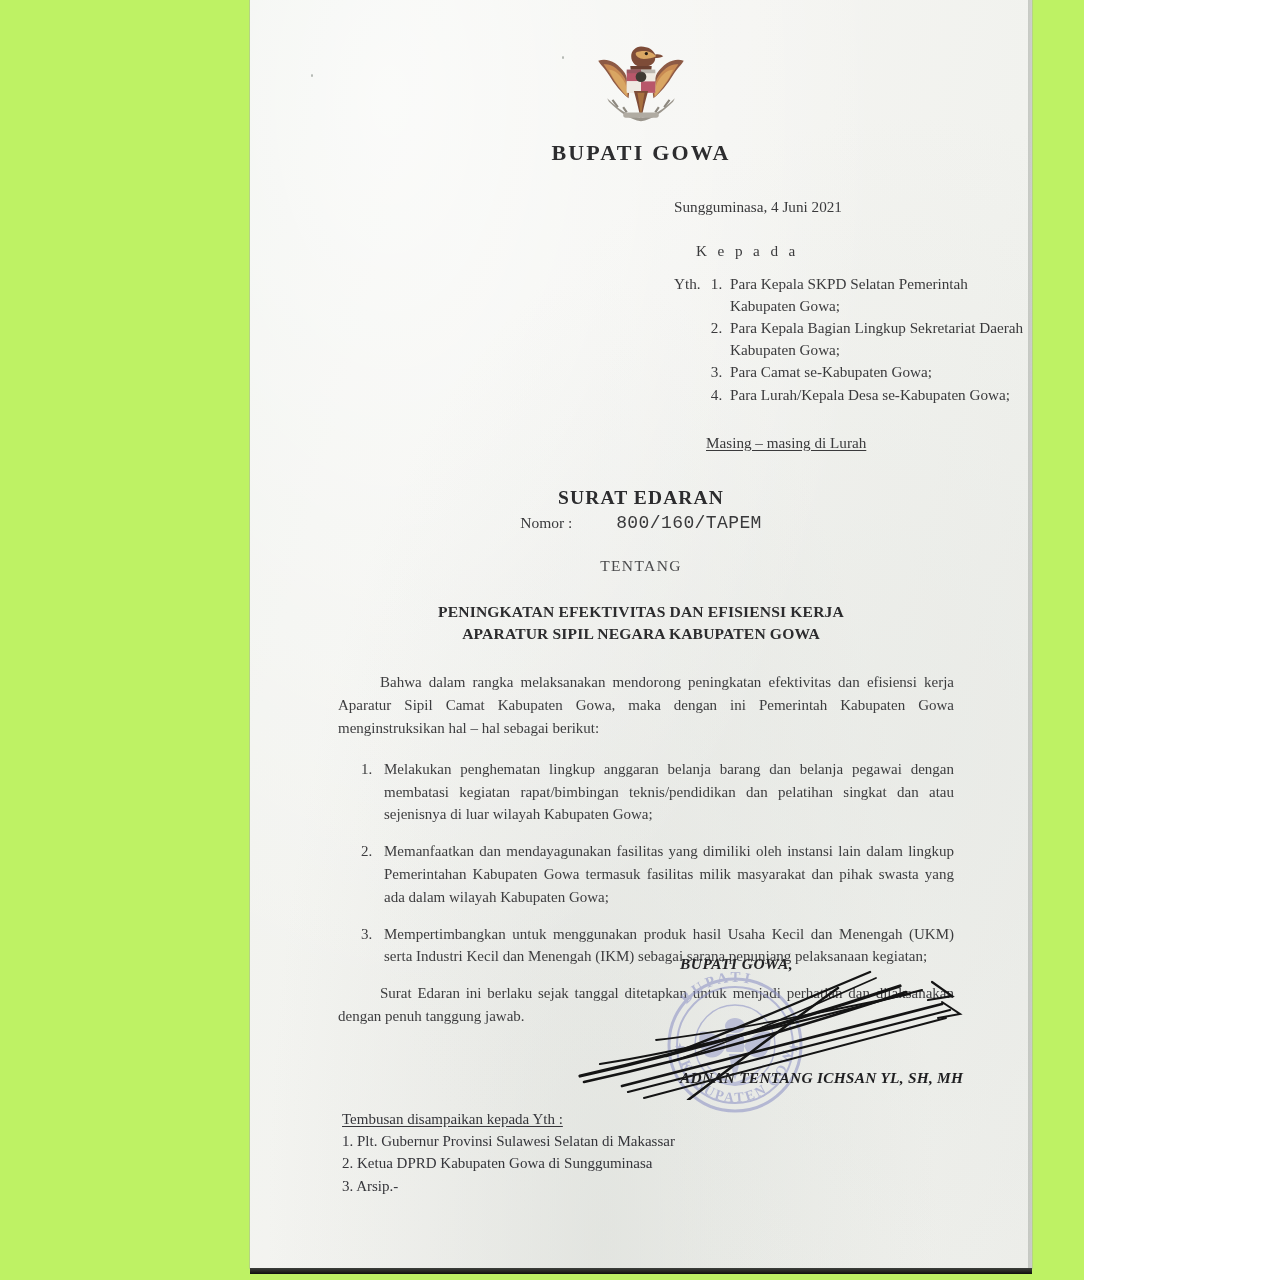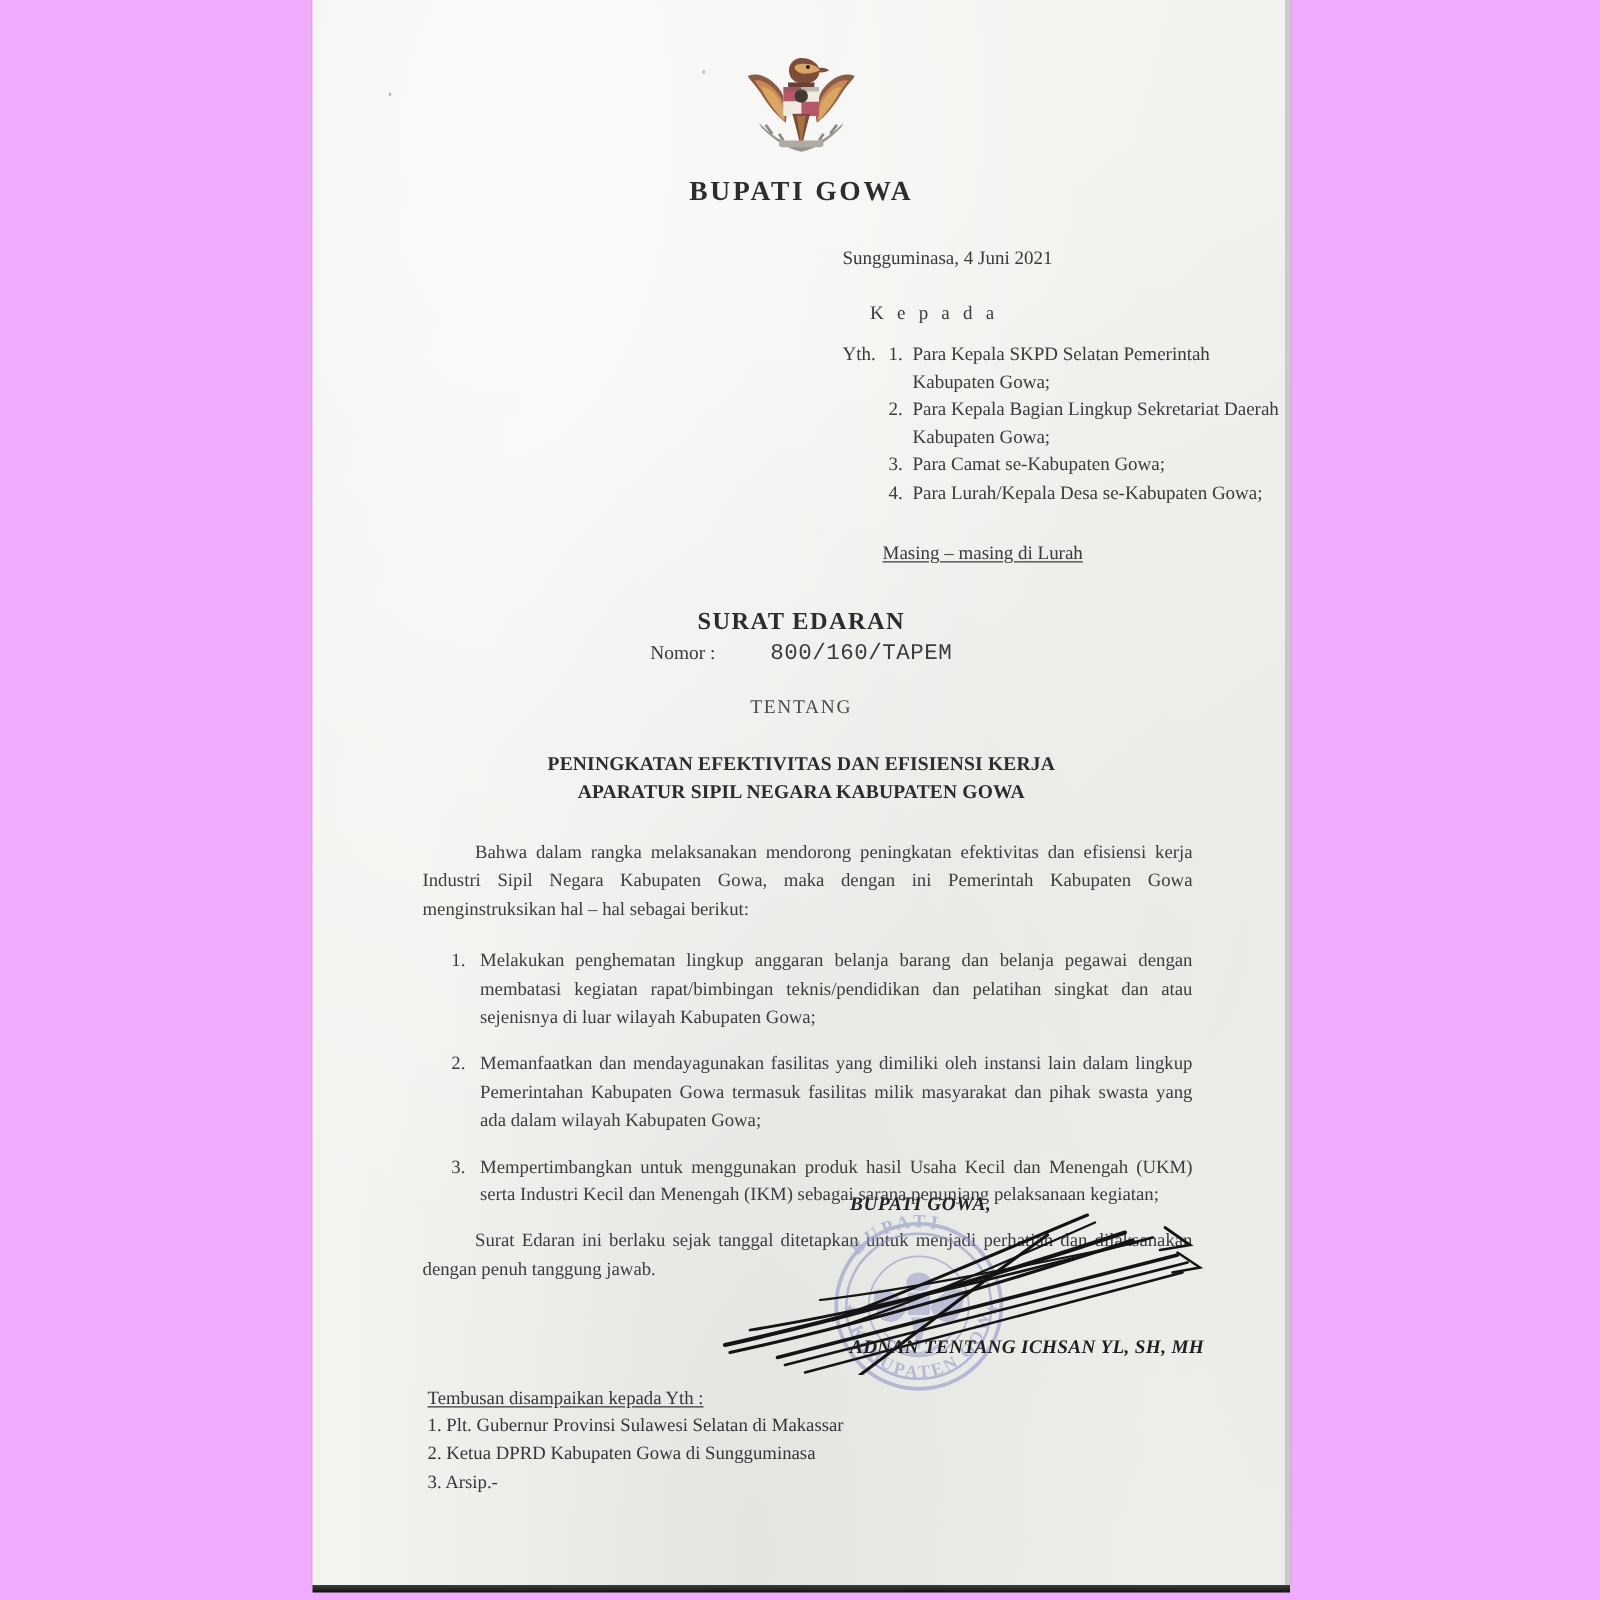--- a/index.html
+++ b/index.html
@@ -9,23 +9,23 @@
     height: 1280px;
     background: #ffffff;
     overflow: hidden;
   }
   body {
     font-family: "Liberation Serif", serif;
   }
 
   #scan-area {
     position: relative;
-    width: 1280px;
+    width: 1084px;
     height: 1280px;
-    background: #f0abfc;
+    background: #bef264;
   }
 
   
   #paper {
     position: absolute;
     left: 250px;
     top: 0px;
     width: 782px;
     height: 1268px;
     background:
@@ -313,21 +313,21 @@
       <div class="surat-edaran">SURAT EDARAN</div>
       <div class="nomor-line"><span>Nomor : </span><span class="nomor-value">800/160/TAPEM</span></div>
       <div class="tentang">TENTANG</div>
       <div class="subject">
         <div>PENINGKATAN EFEKTIVITAS DAN EFISIENSI KERJA</div>
         <div>APARATUR SIPIL NEGARA KABUPATEN GOWA</div>
       </div>
     </div>
 
     <div class="body-block">
-      <p class="para-indent" style="margin:0;">Bahwa dalam rangka melaksanakan mendorong peningkatan efektivitas dan efisiensi kerja Industri Sipil Negara Kabupaten Gowa, maka dengan ini Pemerintah Kabupaten Gowa menginstruksikan hal – hal sebagai berikut:</p>
+      <p class="para-indent" style="margin:0;">Bahwa dalam rangka melaksanakan mendorong peningkatan efektivitas dan efisiensi kerja Aparatur Sipil Camat Kabupaten Gowa, maka dengan ini Pemerintah Kabupaten Gowa menginstruksikan hal – hal sebagai berikut:</p>
       <ol class="num-list">
         <li>Melakukan penghematan lingkup anggaran belanja barang dan belanja pegawai dengan membatasi kegiatan rapat/bimbingan teknis/pendidikan dan pelatihan singkat dan atau sejenisnya di luar wilayah Kabupaten Gowa;</li>
         <li>Memanfaatkan dan mendayagunakan fasilitas yang dimiliki oleh instansi lain dalam lingkup Pemerintahan Kabupaten Gowa termasuk fasilitas milik masyarakat dan pihak swasta yang ada dalam wilayah Kabupaten Gowa;</li>
         <li>Mempertimbangkan untuk menggunakan produk hasil Usaha Kecil dan Menengah (UKM) serta Industri Kecil dan Menengah (IKM) sebagai sarana penunjang pelaksanaan kegiatan;</li>
       </ol>
       <p class="closing-para" style="margin:0;">Surat Edaran ini berlaku sejak tanggal ditetapkan untuk menjadi perhatian dan dilaksanakan dengan penuh tanggung jawab.</p>
     </div>
 
     <svg class="stamp" viewBox="0 0 170 170">
       <defs>

